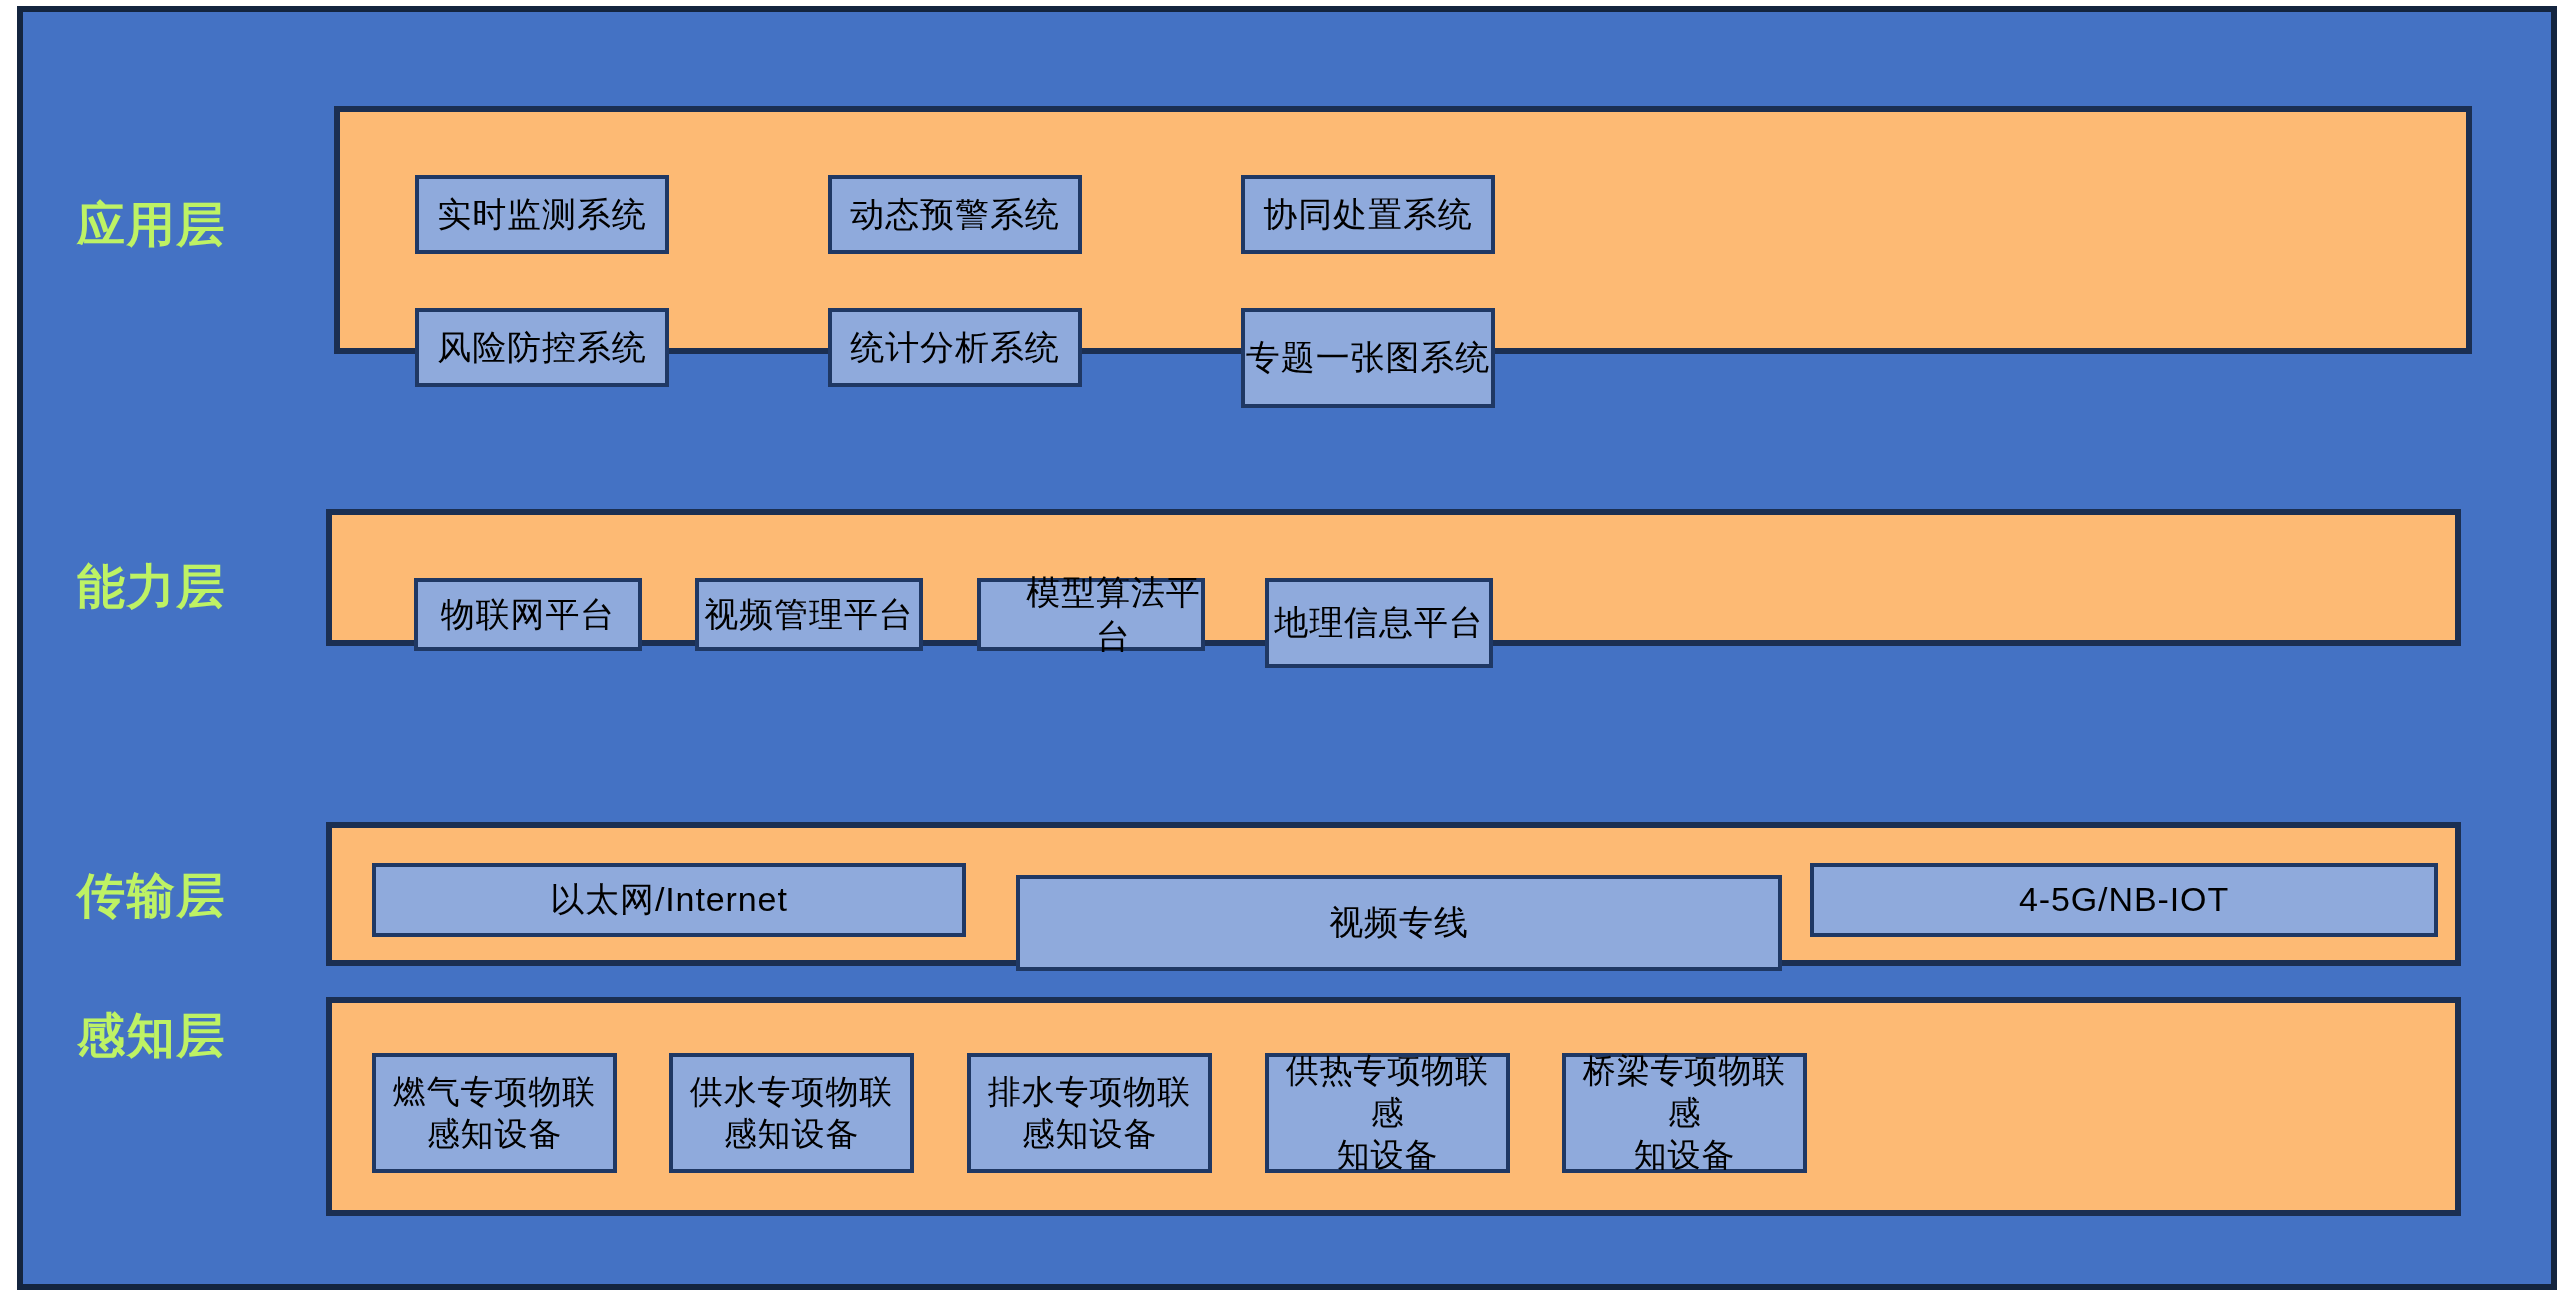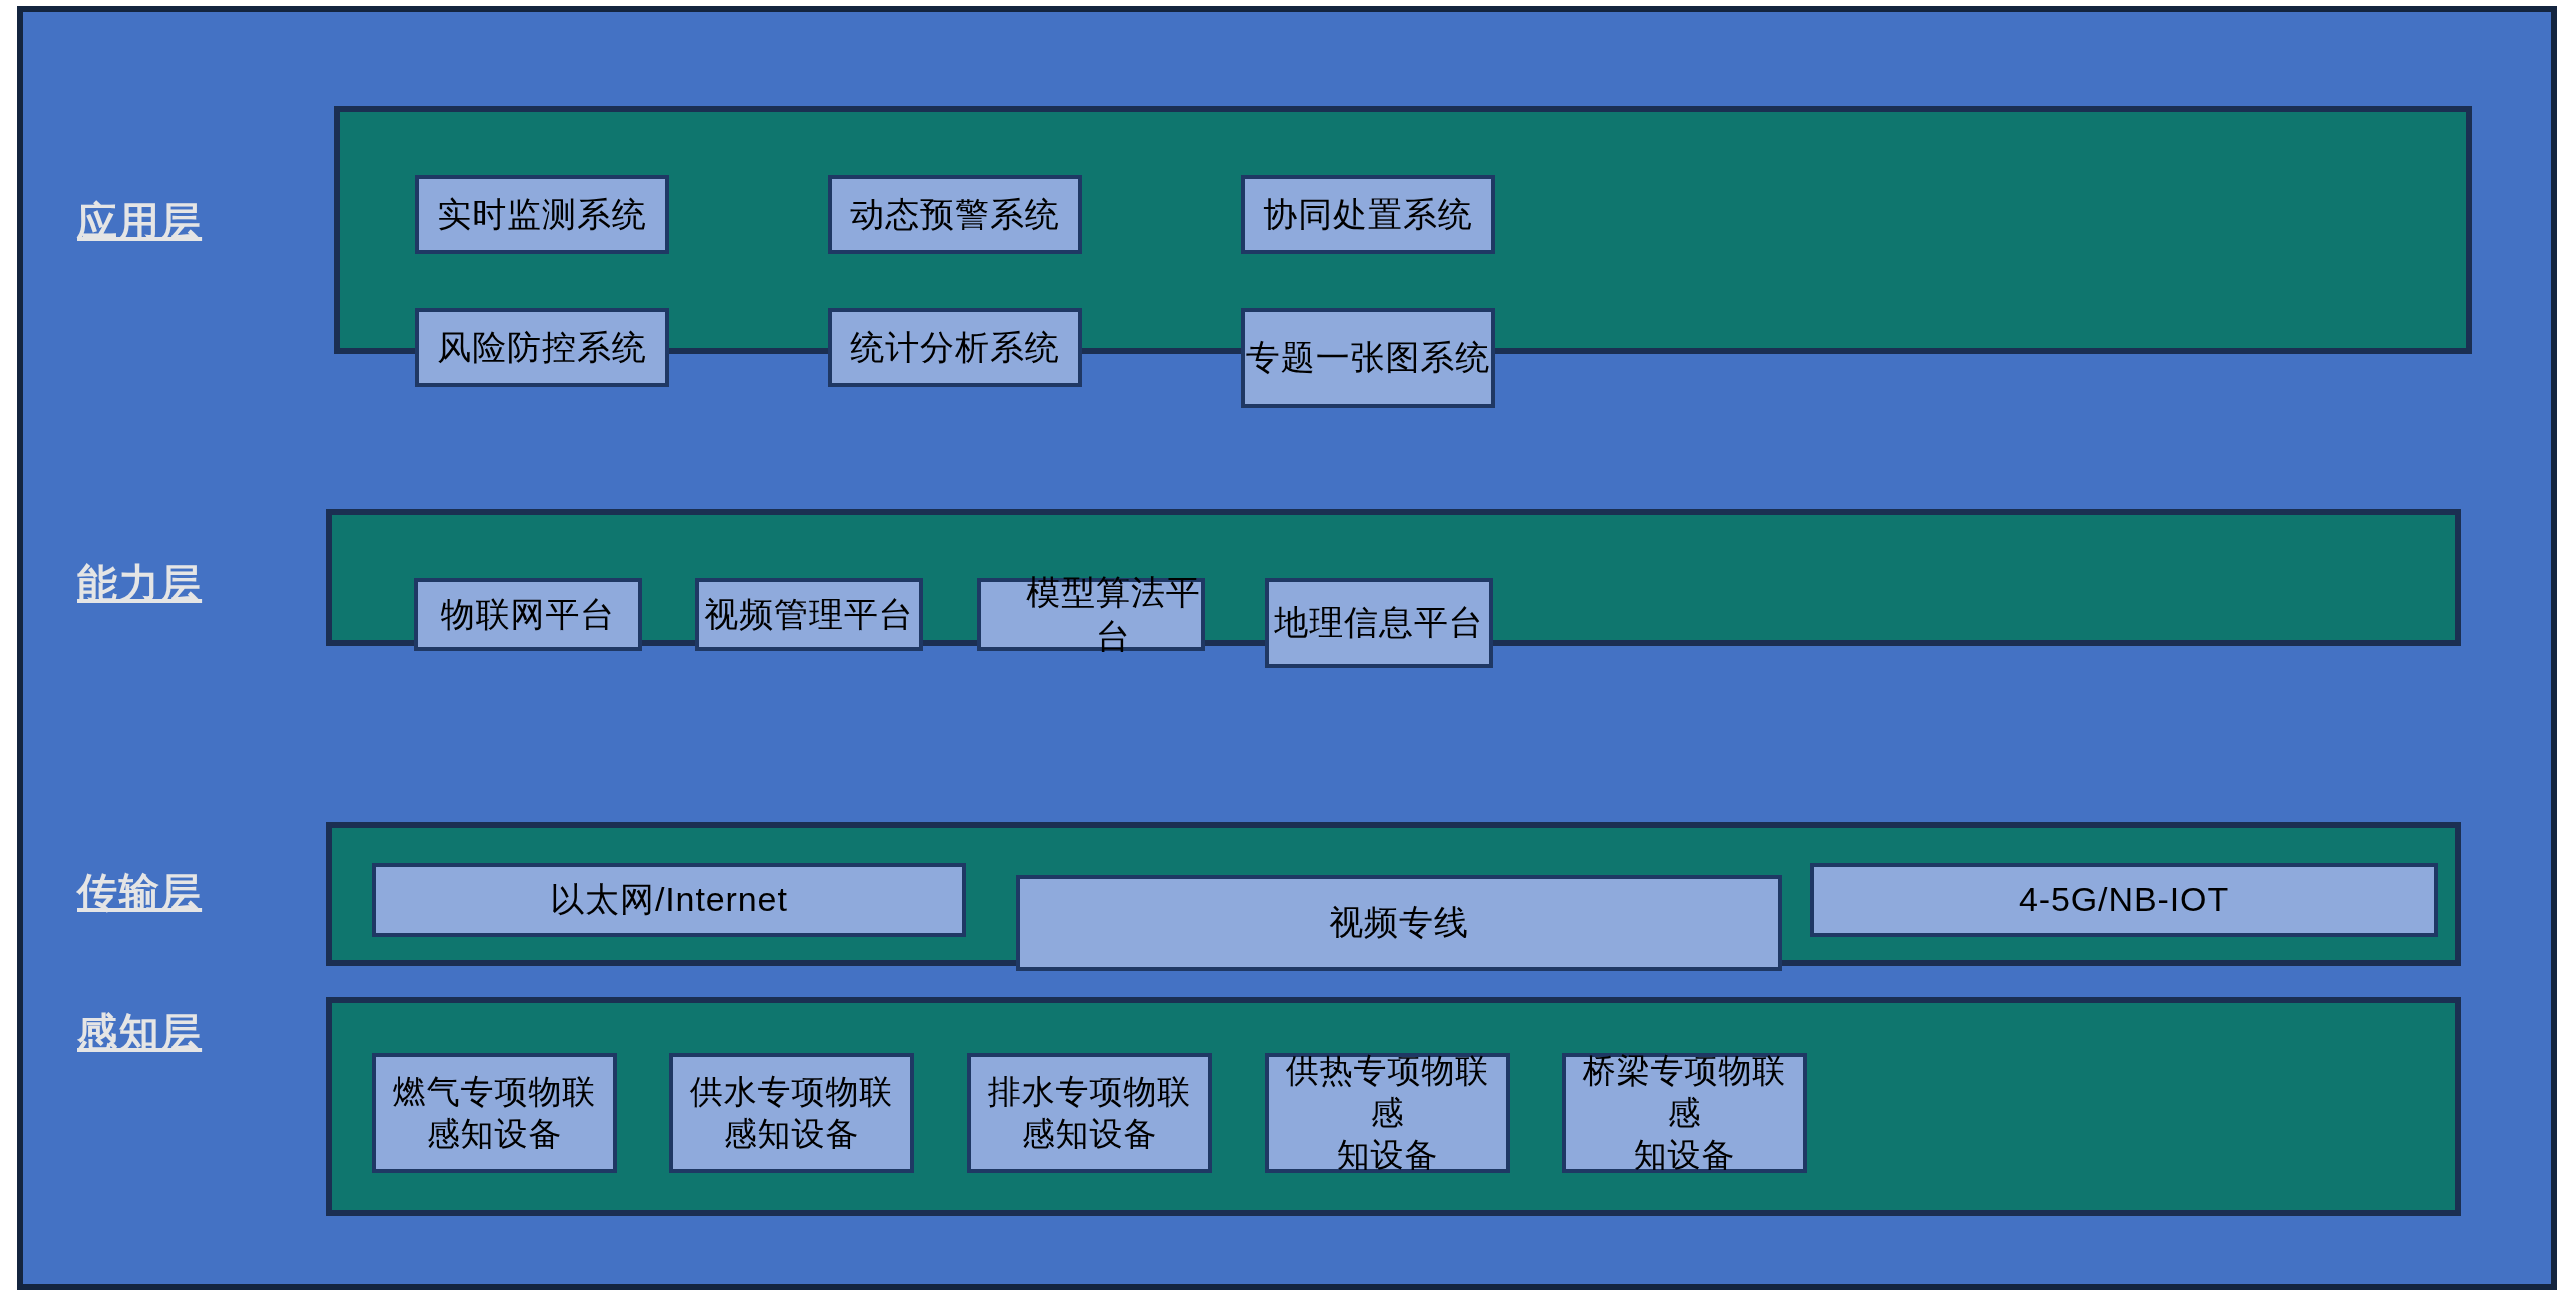--- a/index.html
+++ b/index.html
@@ -23,34 +23,33 @@
     width: 2540px;
     height: 1284px;
     background: #4472C4;
     border: 6px solid #14253F;
     box-sizing: border-box;
   }
 
   
   .layer-label {
     position: absolute;
-    color: #e5e5e5;
+    color: #bef264;
     font-weight: bold;
-    font-size: 40px;
+    font-size: 48px;
     line-height: 1;
     letter-spacing: 1.7px;
     white-space: nowrap;
     font-family: "Liberation Sans", "DejaVu Sans", sans-serif;
-    text-decoration: underline;
   }
 
   
   .layer-panel {
     position: absolute;
-    background: #0f766e;
+    background: #fdba74;
     border: 6px solid #1B2F52;
     box-sizing: border-box;
   }
 
   
   .node-box {
     position: absolute;
     background: #8FAADC;
     border: 4.3px solid #1F3864;
     box-sizing: border-box;

